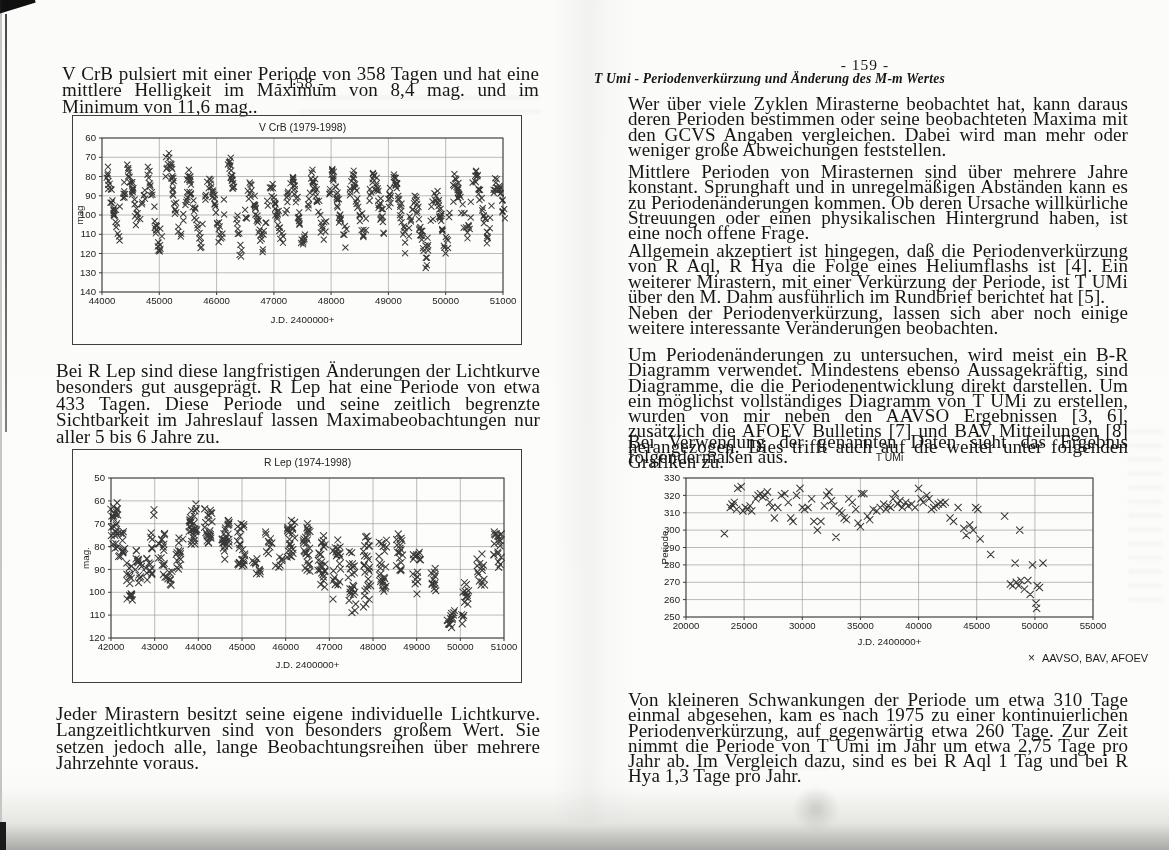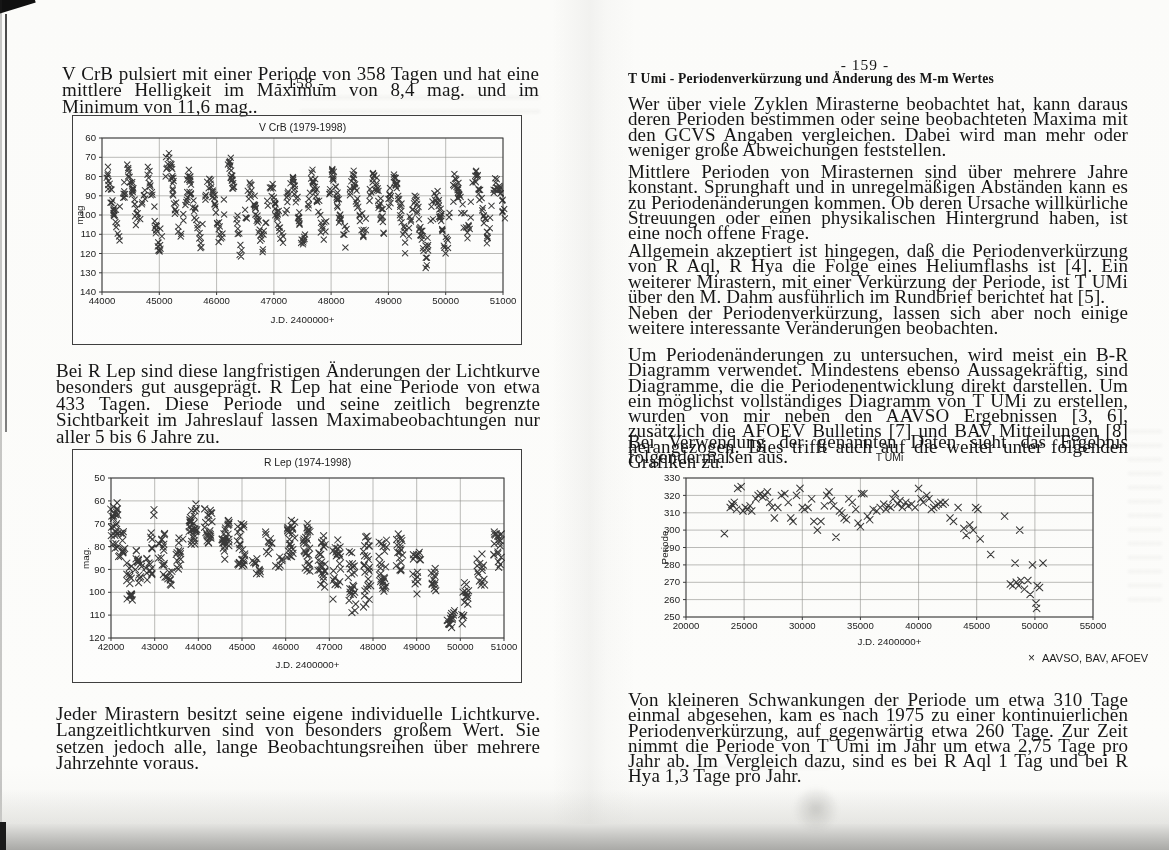--- a/index.html
+++ b/index.html
@@ -107,21 +107,21 @@
       <text x="234.5" y="218" text-anchor="middle" font-family="&quot;Liberation Sans&quot;,sans-serif" font-size="9.8" fill="#222">J.D. 2400000+</text>
       <text x="16" y="108" text-anchor="middle" font-family="&quot;Liberation Sans&quot;,sans-serif" font-size="9.8" fill="#222" transform="rotate(-90 16 108)">mag.</text>
       <path d="M34.6 56.0L40.8 62.2M40.8 56.0L34.6 62.2M40.0 72.0L46.2 78.2M46.2 72.0L40.0 78.2M38.1 60.8L44.3 67.0M44.3 60.8L38.1 67.0M40.2 58.9L46.4 65.1M46.4 58.9L40.2 65.1M40.5 70.5L46.7 76.7M46.7 70.5L40.5 76.7M37.4 63.0L43.6 69.2M43.6 63.0L37.4 69.2M36.8 90.8L43.0 97.0M43.0 90.8L36.8 97.0M41.4 55.9L47.6 62.1M47.6 55.9L41.4 62.1M35.7 63.0L41.9 69.2M41.9 63.0L35.7 69.2M40.5 56.1L46.7 62.3M46.7 56.1L40.5 62.3M38.8 78.3L45.0 84.5M45.0 78.3L38.8 84.5M42.1 80.0L48.3 86.2M48.3 80.0L42.1 86.2M41.0 49.6L47.2 55.8M47.2 49.6L41.0 55.8M37.3 65.2L43.5 71.4M43.5 65.2L37.3 71.4M35.2 82.5L41.4 88.7M41.4 82.5L35.2 88.7M37.8 73.5L44.0 79.7M44.0 73.5L37.8 79.7M40.0 78.8L46.2 85.0M46.2 78.8L40.0 85.0M37.3 53.6L43.5 59.8M43.5 53.6L37.3 59.8M41.6 61.9L47.8 68.1M47.8 61.9L41.6 68.1M39.4 61.5L45.6 67.7M45.6 61.5L39.4 67.7M39.8 90.4L46.0 96.6M46.0 90.4L39.8 96.6M41.0 81.4L47.2 87.6M47.2 81.4L41.0 87.6M35.4 74.1L41.6 80.3M41.6 74.1L35.4 80.3M41.5 94.1L47.7 100.3M47.7 94.1L41.5 100.3M39.1 95.1L45.3 101.3M45.3 95.1L39.1 101.3M38.8 82.2L45.0 88.4M45.0 82.2L38.8 88.4M46.4 87.3L52.6 93.5M52.6 87.3L46.4 93.5M46.6 99.7L52.8 105.9M52.8 99.7L46.6 105.9M46.7 97.7L52.9 103.9M52.9 97.7L46.7 103.9M47.4 96.4L53.6 102.6M53.6 96.4L47.4 102.6M44.8 80.1L51.0 86.3M51.0 80.1L44.8 86.3M42.5 103.5L48.7 109.7M48.7 103.5L42.5 109.7M47.3 78.6L53.5 84.8M53.5 78.6L47.3 84.8M47.0 98.9L53.2 105.1M53.2 98.9L47.0 105.1M44.5 103.3L50.7 109.5M50.7 103.3L44.5 109.5M48.6 95.4L54.8 101.6M54.8 95.4L48.6 101.6M43.4 102.5L49.6 108.7M49.6 102.5L43.4 108.7M46.8 80.8L53.0 87.0M53.0 80.8L46.8 87.0M51.0 145.8L57.2 152.0M57.2 145.8L51.0 152.0M55.1 140.7L61.3 146.9M61.3 140.7L55.1 146.9M54.1 143.5L60.3 149.7M60.3 143.5L54.1 149.7M53.2 121.3L59.4 127.5M59.4 121.3L53.2 127.5M55.6 142.8L61.8 149.0M61.8 142.8L55.6 149.0M53.7 130.5L59.9 136.7M59.9 130.5L53.7 136.7M50.7 121.1L56.9 127.3M56.9 121.1L50.7 127.3M53.1 115.0L59.3 121.2M59.3 115.0L53.1 121.2M50.7 110.0L56.9 116.2M56.9 110.0L50.7 116.2M56.2 146.9L62.4 153.1M62.4 146.9L56.2 153.1M50.7 127.5L56.9 133.7M56.9 127.5L50.7 133.7M55.1 125.1L61.3 131.3M61.3 125.1L55.1 131.3M55.5 141.4L61.7 147.6M61.7 141.4L55.5 147.6M53.5 142.2L59.7 148.4M59.7 142.2L53.5 148.4M53.7 123.3L59.9 129.5M59.9 123.3L53.7 129.5M55.4 113.2L61.6 119.4M61.6 113.2L55.4 119.4M64.5 123.7L70.7 129.9M70.7 123.7L64.5 129.9M61.4 108.6L67.6 114.8M67.6 108.6L61.4 114.8M60.0 105.7L66.2 111.9M66.2 105.7L60.0 111.9M64.6 110.6L70.8 116.8M70.8 110.6L64.6 116.8M62.4 107.3L68.6 113.5M68.6 107.3L62.4 113.5M62.3 106.2L68.5 112.4M68.5 106.2L62.3 112.4M62.5 129.6L68.7 135.8M68.7 129.6L62.5 135.8M61.9 109.8L68.1 116.0M68.1 109.8L61.9 116.0M65.4 113.4L71.6 119.6M71.6 113.4L65.4 119.6M59.3 116.5L65.5 122.7M65.5 116.5L59.3 122.7M62.8 122.0L69.0 128.2M69.0 122.0L62.8 128.2M60.4 97.8L66.6 104.0M66.6 97.8L60.4 104.0M63.8 125.3L70.0 131.5M70.0 125.3L63.8 131.5M60.1 97.3L66.3 103.5M66.3 97.3L60.1 103.5M75.8 120.1L82.0 126.3M82.0 120.1L75.8 126.3M76.1 95.7L82.3 101.9M82.3 95.7L76.1 101.9M70.7 105.9L76.9 112.1M76.9 105.9L70.7 112.1M74.1 117.6L80.3 123.8M80.3 117.6L74.1 123.8M74.2 111.1L80.4 117.3M80.4 111.1L74.2 117.3M70.7 120.0L76.9 126.2M76.9 120.0L70.7 126.2M69.6 114.8L75.8 121.0M75.8 114.8L69.6 121.0M72.9 109.9L79.1 116.1M79.1 109.9L72.9 116.1M76.0 86.3L82.2 92.5M82.2 86.3L76.0 92.5M70.8 105.3L77.0 111.5M77.0 105.3L70.8 111.5M75.7 121.4L81.9 127.6M81.9 121.4L75.7 127.6M75.7 94.7L81.9 100.9M81.9 94.7L75.7 100.9M75.8 115.0L82.0 121.2M82.0 115.0L75.8 121.2M71.1 126.8L77.3 133.0M77.3 126.8L71.1 133.0M75.1 79.9L81.3 86.1M81.3 79.9L75.1 86.1M74.4 84.0L80.6 90.2M80.6 84.0L74.4 90.2M75.7 95.1L81.9 101.3M81.9 95.1L75.7 101.3M70.6 119.8L76.8 126.0M76.8 119.8L70.6 126.0M77.7 62.2L83.9 68.4M83.9 62.2L77.7 68.4M77.9 56.5L84.1 62.7M84.1 56.5L77.9 62.7M87.8 112.1L94.0 118.3M94.0 112.1L87.8 118.3M85.5 86.8L91.7 93.0M91.7 86.8L85.5 93.0M85.1 104.6L91.3 110.8M91.3 104.6L85.1 110.8M87.7 97.2L93.9 103.4M93.9 97.2L87.7 103.4M88.2 81.6L94.4 87.8M94.4 81.6L88.2 87.8M87.3 121.4L93.5 127.6M93.5 121.4L87.3 127.6M88.2 110.3L94.4 116.5M94.4 110.3L88.2 116.5M82.4 90.3L88.6 96.5M88.6 90.3L82.4 96.5M87.1 93.9L93.3 100.1M93.3 93.9L87.1 100.1M82.2 105.1L88.4 111.3M88.4 105.1L82.2 111.3M87.7 91.1L93.9 97.3M93.9 91.1L87.7 97.3M83.0 90.9L89.2 97.1M89.2 90.9L83.0 97.1M88.5 80.3L94.7 86.5M94.7 80.3L88.5 86.5M89.0 124.0L95.2 130.2M95.2 124.0L89.0 130.2M86.1 112.0L92.3 118.2M92.3 112.0L86.1 118.2M85.7 86.1L91.9 92.3M91.9 86.1L85.7 92.3M94.3 126.9L100.5 133.1M100.5 126.9L94.3 133.1M93.1 119.2L99.3 125.4M99.3 119.2L93.1 125.4M95.8 118.3L102.0 124.5M102.0 118.3L95.8 124.5M90.8 123.9L97.0 130.1M97.0 123.9L90.8 130.1M95.1 132.1L101.3 138.3M101.3 132.1L95.1 138.3M94.2 131.1L100.4 137.3M100.4 131.1L94.2 137.3M94.1 126.0L100.3 132.2M100.3 126.0L94.1 132.2M91.8 125.7L98.0 131.9M98.0 125.7L91.8 131.9M101.0 99.7L107.2 105.9M107.2 99.7L101.0 105.9M104.4 98.1L110.6 104.3M110.6 98.1L104.4 104.3M101.0 107.5L107.2 113.7M107.2 107.5L101.0 113.7M102.5 97.6L108.7 103.8M108.7 97.6L102.5 103.8M100.1 101.3L106.3 107.5M106.3 101.3L100.1 107.5M104.3 100.6L110.5 106.8M110.5 100.6L104.3 106.8M102.4 115.9L108.6 122.1M108.6 115.9L102.4 122.1M103.1 104.6L109.3 110.8M109.3 104.6L103.1 110.8M106.8 86.0L113.0 92.2M113.0 86.0L106.8 92.2M102.6 89.7L108.8 95.9M108.8 89.7L102.6 95.9M100.9 114.8L107.1 121.0M107.1 114.8L100.9 121.0M103.3 112.1L109.5 118.3M109.5 112.1L103.3 118.3M102.9 84.9L109.1 91.1M109.1 84.9L102.9 91.1M104.6 106.2L110.8 112.4M110.8 106.2L104.6 112.4M113.1 73.3L119.3 79.5M119.3 73.3L113.1 79.5M115.5 77.4L121.7 83.6M121.7 77.4L115.5 83.6M115.4 76.3L121.6 82.5M121.6 76.3L115.4 82.5M115.4 57.5L121.6 63.7M121.6 57.5L115.4 63.7M114.0 74.5L120.2 80.7M120.2 74.5L114.0 80.7M118.3 87.7L124.5 93.9M124.5 87.7L118.3 93.9M117.6 84.5L123.8 90.7M123.8 84.5L117.6 90.7M119.0 78.4L125.2 84.6M125.2 78.4L119.0 84.6M117.8 81.9L124.0 88.1M124.0 81.9L117.8 88.1M118.7 90.9L124.9 97.1M124.9 90.9L118.7 97.1M118.4 75.7L124.6 81.9M124.6 75.7L118.4 81.9M115.1 91.2L121.3 97.4M121.3 91.2L115.1 97.4M120.2 55.6L126.4 61.8M126.4 55.6L120.2 61.8M117.1 84.7L123.3 90.9M123.3 84.7L117.1 90.9M114.5 67.2L120.7 73.4M120.7 67.2L114.5 73.4M118.1 63.1L124.3 69.3M124.3 63.1L118.1 69.3M115.5 88.2L121.7 94.4M121.7 88.2L115.5 94.4M114.3 64.3L120.5 70.5M120.5 64.3L114.3 70.5M113.1 78.3L119.3 84.5M119.3 78.3L113.1 84.5M120.7 76.5L126.9 82.7M126.9 76.5L120.7 82.7M117.8 70.1L124.0 76.3M124.0 70.1L117.8 76.3M115.2 68.5L121.4 74.7M121.4 68.5L115.2 74.7M119.1 76.2L125.3 82.4M125.3 76.2L119.1 82.4M116.1 75.9L122.3 82.1M122.3 75.9L116.1 82.1M113.6 66.8L119.8 73.0M119.8 66.8L113.6 73.0M119.1 57.8L125.3 64.0M125.3 57.8L119.1 64.0M113.8 69.1L120.0 75.3M120.0 69.1L113.8 75.3M120.0 77.9L126.2 84.1M126.2 77.9L120.0 84.1M119.8 50.9L126.0 57.1M126.0 50.9L119.8 57.1M114.7 69.1L120.9 75.3M120.9 69.1L114.7 75.3M129.5 69.4L135.7 75.6M135.7 69.4L129.5 75.6M128.4 55.8L134.6 62.0M134.6 55.8L128.4 62.0M131.7 61.8L137.9 68.0M137.9 61.8L131.7 68.0M131.8 83.6L138.0 89.8M138.0 83.6L131.8 89.8M132.6 82.6L138.8 88.8M138.8 82.6L132.6 88.8M135.9 68.6L142.1 74.8M142.1 68.6L135.9 74.8M134.8 85.0L141.0 91.2M141.0 85.0L134.8 91.2M133.8 77.6L140.0 83.8M140.0 77.6L133.8 83.8M130.7 80.8L136.9 87.0M136.9 80.8L130.7 87.0M134.3 57.2L140.5 63.4M140.5 57.2L134.3 63.4M132.9 62.6L139.1 68.8M139.1 62.6L132.9 68.8M133.6 84.3L139.8 90.5M139.8 84.3L133.6 90.5M128.5 74.2L134.7 80.4M134.7 74.2L128.5 80.4M128.7 55.7L134.9 61.9M134.9 55.7L128.7 61.9M129.8 79.4L136.0 85.6M136.0 79.4L129.8 85.6M134.6 83.0L140.8 89.2M140.8 83.0L134.6 89.2M132.3 89.3L138.5 95.5M138.5 89.3L132.3 95.5M132.5 89.9L138.7 96.1M138.7 89.9L132.5 96.1M131.0 87.8L137.2 94.0M137.2 87.8L131.0 94.0M132.2 66.8L138.4 73.0M138.4 66.8L132.2 73.0M132.3 89.1L138.5 95.3M138.5 89.1L132.3 95.3M131.1 82.4L137.3 88.6M137.3 82.4L131.1 88.6M133.3 80.2L139.5 86.4M139.5 80.2L133.3 86.4M134.8 59.5L141.0 65.7M141.0 59.5L134.8 65.7M135.6 60.1L141.8 66.3M141.8 60.1L135.6 66.3M134.2 81.3L140.4 87.5M140.4 81.3L134.2 87.5M148.7 106.1L154.9 112.3M154.9 106.1L148.7 112.3M146.6 89.8L152.8 96.0M152.8 89.8L146.6 96.0M149.9 84.6L156.1 90.8M156.1 84.6L149.9 90.8M148.6 93.1L154.8 99.3M154.8 93.1L148.6 99.3M152.0 67.8L158.2 74.0M158.2 67.8L152.0 74.0M152.1 71.0L158.3 77.2M158.3 71.0L152.1 77.2M147.9 89.9L154.1 96.1M154.1 89.9L147.9 96.1M151.7 72.2L157.9 78.4M157.9 72.2L151.7 78.4M149.1 86.9L155.3 93.1M155.3 86.9L149.1 93.1M153.0 69.4L159.2 75.6M159.2 69.4L153.0 75.6M149.4 74.8L155.6 81.0M155.6 74.8L149.4 81.0M152.7 89.0L158.9 95.2M158.9 89.0L152.7 95.2M146.8 87.0L153.0 93.2M153.0 87.0L146.8 93.2M147.8 80.7L154.0 86.9M154.0 80.7L147.8 86.9M146.2 85.9L152.4 92.1M152.4 85.9L146.2 92.1M152.8 92.6L159.0 98.8M159.0 92.6L152.8 98.8M149.1 76.9L155.3 83.1M155.3 76.9L149.1 83.1M147.9 89.1L154.1 95.3M154.1 89.1L147.9 95.3M152.4 67.3L158.6 73.5M158.6 67.3L152.4 73.5M145.9 86.5L152.1 92.7M152.1 86.5L145.9 92.7M152.7 71.1L158.9 77.3M158.9 71.1L152.7 77.3M152.9 86.1L159.1 92.3M159.1 86.1L152.9 92.3M152.0 81.0L158.2 87.2M158.2 81.0L152.0 87.2M147.3 95.0L153.5 101.2M153.5 95.0L147.3 101.2M148.3 98.0L154.5 104.2M154.5 98.0L148.3 104.2M148.6 87.7L154.8 93.9M154.8 87.7L148.6 93.9M166.6 96.5L172.8 102.7M172.8 96.5L166.6 102.7M162.6 111.9L168.8 118.1M168.8 111.9L162.6 118.1M164.0 91.8L170.2 98.0M170.2 91.8L164.0 98.0M167.6 71.6L173.8 77.8M173.8 71.6L167.6 77.8M163.2 109.4L169.4 115.6M169.4 109.4L163.2 115.6M168.7 102.8L174.9 109.0M174.9 102.8L168.7 109.0M163.7 83.2L169.9 89.4M169.9 83.2L163.7 89.4M164.8 76.0L171.0 82.2M171.0 76.0L164.8 82.2M163.7 90.8L169.9 97.0M169.9 90.8L163.7 97.0M166.1 112.9L172.3 119.1M172.3 112.9L166.1 119.1M161.7 111.0L167.9 117.2M167.9 111.0L161.7 117.2M166.7 106.3L172.9 112.5M172.9 106.3L166.7 112.5M167.3 110.6L173.5 116.8M173.5 110.6L167.3 116.8M163.8 75.5L170.0 81.7M170.0 75.5L163.8 81.7M161.6 73.5L167.8 79.7M167.8 73.5L161.6 79.7M161.8 79.0L168.0 85.2M168.0 79.0L161.8 85.2M163.0 110.5L169.2 116.7M169.2 110.5L163.0 116.7M163.9 109.8L170.1 116.0M170.1 109.8L163.9 116.0M163.1 95.0L169.3 101.2M169.3 95.0L163.1 101.2M168.6 100.9L174.8 107.1M174.8 100.9L168.6 107.1M167.9 111.9L174.1 118.1M174.1 111.9L167.9 118.1M161.2 87.8L167.4 94.0M167.4 87.8L161.2 94.0M165.1 70.6L171.3 76.8M171.3 70.6L165.1 76.8M167.7 73.8L173.9 80.0M173.9 73.8L167.7 80.0M165.5 106.7L171.7 112.9M171.7 106.7L165.5 112.9M168.0 107.7L174.2 113.9M174.2 107.7L168.0 113.9M176.4 107.5L182.6 113.7M182.6 107.5L176.4 113.7M183.9 120.9L190.1 127.1M190.1 120.9L183.9 127.1M180.4 120.4L186.6 126.6M186.6 120.4L180.4 126.6M179.5 109.5L185.7 115.7M185.7 109.5L179.5 115.7M177.7 109.4L183.9 115.6M183.9 109.4L177.7 115.6M180.8 105.6L187.0 111.8M187.0 105.6L180.8 111.8M184.1 118.4L190.3 124.6M190.3 118.4L184.1 124.6M183.3 117.5L189.5 123.7M189.5 117.5L183.3 123.7M183.1 116.4L189.3 122.6M189.3 116.4L183.1 122.6M179.5 110.8L185.7 117.0M185.7 110.8L179.5 117.0M189.8 81.3L196.0 87.5M196.0 81.3L189.8 87.5M190.4 98.6L196.6 104.8M196.6 98.6L190.4 104.8M192.9 89.6L199.1 95.8M199.1 89.6L192.9 95.8M189.5 78.9L195.7 85.1M195.7 78.9L189.5 85.1M194.4 85.5L200.6 91.7M200.6 85.5L194.4 91.7M193.8 94.0L200.0 100.2M200.0 94.0L193.8 100.2M192.3 88.2L198.5 94.4M198.5 88.2L192.3 94.4M195.8 89.9L202.0 96.1M202.0 89.9L195.8 96.1M192.3 100.4L198.5 106.6M198.5 100.4L192.3 106.6M195.5 90.2L201.7 96.4M201.7 90.2L195.5 96.4M204.1 112.1L210.3 118.3M210.3 112.1L204.1 118.3M205.8 107.5L212.0 113.7M212.0 107.5L205.8 113.7M199.5 112.7L205.7 118.9M205.7 112.7L199.5 118.9M206.0 105.7L212.2 111.9M212.2 105.7L206.0 111.9M203.5 104.0L209.7 110.2M209.7 104.0L203.5 110.2M202.8 114.2L209.0 120.4M209.0 114.2L202.8 120.4M215.2 94.2L221.4 100.4M221.4 94.2L215.2 100.4M215.3 67.3L221.5 73.5M221.5 67.3L215.3 73.5M216.2 80.0L222.4 86.2M222.4 80.0L216.2 86.2M216.6 75.0L222.8 81.2M222.8 75.0L216.6 81.2M211.1 104.0L217.3 110.2M217.3 104.0L211.1 110.2M213.8 90.4L220.0 96.6M220.0 90.4L213.8 96.6M213.9 91.8L220.1 98.0M220.1 91.8L213.9 98.0M212.4 79.5L218.6 85.7M218.6 79.5L212.4 85.7M211.8 74.4L218.0 80.6M218.0 74.4L211.8 80.6M216.4 76.3L222.6 82.5M222.6 76.3L216.4 82.5M216.9 100.2L223.1 106.4M223.1 100.2L216.9 106.4M215.3 73.2L221.5 79.4M221.5 73.2L215.3 79.4M212.2 97.8L218.4 104.0M218.4 97.8L212.2 104.0M218.7 84.8L224.9 91.0M224.9 84.8L218.7 91.0M213.4 86.2L219.6 92.4M219.6 86.2L213.4 92.4M215.2 98.0L221.4 104.2M221.4 98.0L215.2 104.2M211.9 77.3L218.1 83.5M218.1 77.3L211.9 83.5M211.5 77.7L217.7 83.9M217.7 77.7L211.5 83.9M215.5 103.5L221.7 109.7M221.7 103.5L215.5 109.7M218.6 69.1L224.8 75.3M224.8 69.1L218.6 75.3M213.1 102.1L219.3 108.3M219.3 102.1L213.1 108.3M211.3 75.8L217.5 82.0M217.5 75.8L211.3 82.0M216.8 96.3L223.0 102.5M223.0 96.3L216.8 102.5M214.2 103.0L220.4 109.2M220.4 103.0L214.2 109.2M230.0 99.5L236.2 105.7M236.2 99.5L230.0 105.7M231.6 78.9L237.8 85.1M237.8 78.9L231.6 85.1M233.5 110.8L239.7 117.0M239.7 110.8L233.5 117.0M232.0 112.0L238.2 118.2M238.2 112.0L232.0 118.2M230.3 90.2L236.5 96.4M236.5 90.2L230.3 96.4M231.3 86.8L237.5 93.0M237.5 86.8L231.3 93.0M233.9 78.5L240.1 84.7M240.1 78.5L233.9 84.7M227.2 87.7L233.4 93.9M233.4 87.7L227.2 93.9M230.9 117.1L237.1 123.3M237.1 117.1L230.9 123.3M232.6 101.9L238.8 108.1M238.8 101.9L232.6 108.1M232.7 111.0L238.9 117.2M238.9 111.0L232.7 117.2M227.9 85.9L234.1 92.1M234.1 85.9L227.9 92.1M231.0 108.8L237.2 115.0M237.2 108.8L231.0 115.0M230.3 85.0L236.5 91.2M236.5 85.0L230.3 91.2M231.4 70.7L237.6 76.9M237.6 70.7L231.4 76.9M231.5 77.0L237.7 83.2M237.7 77.0L231.5 83.2M231.0 74.9L237.2 81.1M237.2 74.9L231.0 81.1M230.9 74.6L237.1 80.8M237.1 74.6L230.9 80.8M231.3 102.8L237.5 109.0M237.5 102.8L231.3 109.0M229.9 100.6L236.1 106.8M236.1 100.6L229.9 106.8M229.5 84.2L235.7 90.4M235.7 84.2L229.5 90.4M233.5 95.1L239.7 101.3M239.7 95.1L233.5 101.3M228.0 97.5L234.2 103.7M234.2 97.5L228.0 103.7M229.1 114.9L235.3 121.1M235.3 114.9L229.1 121.1M228.7 98.5L234.9 104.7M234.9 98.5L228.7 104.7M233.8 118.1L240.0 124.3M240.0 118.1L233.8 124.3M227.4 89.9L233.6 96.1M233.6 89.9L227.4 96.1M232.8 77.1L239.0 83.3M239.0 77.1L232.8 83.3M247.8 94.0L254.0 100.2M254.0 94.0L247.8 100.2M245.6 90.0L251.8 96.2M251.8 90.0L245.6 96.2M243.9 116.9L250.1 123.1M250.1 116.9L243.9 123.1M246.8 121.4L253.0 127.6M253.0 121.4L246.8 127.6M244.7 131.4L250.9 137.6M250.9 131.4L244.7 137.6M243.8 101.5L250.0 107.7M250.0 101.5L243.8 107.7M241.9 117.1L248.1 123.3M248.1 117.1L241.9 123.3M244.1 112.2L250.3 118.4M250.3 112.2L244.1 118.4M247.4 93.2L253.6 99.4M253.6 93.2L247.4 99.4M242.7 100.0L248.9 106.2M248.9 100.0L242.7 106.2M245.6 108.8L251.8 115.0M251.8 108.8L245.6 115.0M247.3 127.4L253.5 133.6M253.5 127.4L247.3 133.6M243.0 99.9L249.2 106.1M249.2 99.9L243.0 106.1M247.1 87.3L253.3 93.5M253.3 87.3L247.1 93.5M249.0 111.0L255.2 117.2M255.2 111.0L249.0 117.2M248.8 118.4L255.0 124.6M255.0 118.4L248.8 124.6M247.5 82.6L253.7 88.8M253.7 82.6L247.5 88.8M248.7 117.4L254.9 123.6M254.9 117.4L248.7 123.6M249.1 91.5L255.3 97.7M255.3 91.5L249.1 97.7M248.6 134.0L254.8 140.2M254.8 134.0L248.6 140.2M242.2 107.3L248.4 113.5M248.4 107.3L242.2 113.5M245.5 112.7L251.7 118.9M251.7 112.7L245.5 118.9M245.6 119.9L251.8 126.1M251.8 119.9L245.6 126.1M247.3 123.9L253.5 130.1M253.5 123.9L247.3 130.1M244.7 101.2L250.9 107.4M250.9 101.2L244.7 107.4M245.5 89.1L251.7 95.3M251.7 89.1L245.5 95.3M264.4 103.7L270.6 109.9M270.6 103.7L264.4 109.9M257.3 117.6L263.5 123.8M263.5 117.6L257.3 123.8M258.3 124.7L264.5 130.9M264.5 124.7L258.3 130.9M264.5 116.0L270.7 122.2M270.7 116.0L264.5 122.2M264.0 93.8L270.2 100.0M270.2 93.8L264.0 100.0M259.1 94.5L265.3 100.7M265.3 94.5L259.1 100.7M257.3 127.1L263.5 133.3M263.5 127.1L257.3 133.3M261.6 95.3L267.8 101.5M267.8 95.3L261.6 101.5M259.9 99.0L266.1 105.2M266.1 99.0L259.9 105.2M261.3 100.5L267.5 106.7M267.5 100.5L261.3 106.7M256.9 97.7L263.1 103.9M263.1 97.7L256.9 103.9M263.5 110.6L269.7 116.8M269.7 110.6L263.5 116.8M263.6 128.7L269.8 134.9M269.8 128.7L263.6 134.9M261.7 86.8L267.9 93.0M267.9 86.8L261.7 93.0M260.9 102.3L267.1 108.5M267.1 102.3L260.9 108.5M259.0 131.5L265.2 137.7M265.2 131.5L259.0 137.7M262.7 100.7L268.9 106.9M268.9 100.7L262.7 106.9M259.3 131.0L265.5 137.2M265.5 131.0L259.3 137.2M263.4 100.7L269.6 106.9M269.6 100.7L263.4 106.9M260.2 102.7L266.4 108.9M266.4 102.7L260.2 108.9M261.8 131.9L268.0 138.1M268.0 131.9L261.8 138.1M256.9 146.0L263.1 152.2M263.1 146.0L256.9 152.2M274.4 141.1L280.6 147.3M280.6 141.1L274.4 147.3M274.5 115.8L280.7 122.0M280.7 115.8L274.5 122.0M275.8 159.5L282.0 165.7M282.0 159.5L275.8 165.7M273.7 135.6L279.9 141.8M279.9 135.6L273.7 141.8M275.6 121.0L281.8 127.2M281.8 121.0L275.6 127.2M278.6 139.1L284.8 145.3M284.8 139.1L278.6 145.3M277.6 133.4L283.8 139.6M283.8 133.4L277.6 139.6M273.0 147.4L279.2 153.6M279.2 147.4L273.0 153.6M279.6 150.9L285.8 157.1M285.8 150.9L279.6 157.1M276.6 113.7L282.8 119.9M282.8 113.7L276.6 119.9M276.9 132.1L283.1 138.3M283.1 132.1L276.9 138.3M273.2 110.7L279.4 116.9M279.4 110.7L273.2 116.9M273.9 139.0L280.1 145.2M280.1 139.0L273.9 145.2M277.3 141.4L283.5 147.6M283.5 141.4L277.3 147.6M275.6 99.6L281.8 105.8M281.8 99.6L275.6 105.8M273.2 98.7L279.4 104.9M279.4 98.7L273.2 104.9M276.4 110.6L282.6 116.8M282.6 110.6L276.4 116.8M276.1 135.6L282.3 141.8M282.3 135.6L276.1 141.8M274.1 115.6L280.3 121.8M280.3 115.6L274.1 121.8M278.3 119.8L284.5 126.0M284.5 119.8L278.3 126.0M272.2 124.5L278.4 130.7M278.4 124.5L272.2 130.7M278.8 157.5L285.0 163.7M285.0 157.5L278.8 163.7M276.1 136.4L282.3 142.6M282.3 136.4L276.1 142.6M278.2 112.9L284.4 119.1M284.4 112.9L278.2 119.1M292.0 87.8L298.2 94.0M298.2 87.8L292.0 94.0M292.1 125.9L298.3 132.1M298.3 125.9L292.1 132.1M287.4 98.4L293.6 104.6M293.6 98.4L287.4 104.6M288.4 142.7L294.6 148.9M294.6 142.7L288.4 148.9M289.5 83.9L295.7 90.1M295.7 83.9L289.5 90.1M288.5 92.7L294.7 98.9M294.7 92.7L288.5 98.9M293.1 146.3L299.3 152.5M299.3 146.3L293.1 152.5M288.3 111.6L294.5 117.8M294.5 111.6L288.3 117.8M293.4 114.2L299.6 120.4M299.6 114.2L293.4 120.4M293.3 93.0L299.5 99.2M299.5 93.0L293.3 99.2M291.1 103.2L297.3 109.4M297.3 103.2L291.1 109.4M290.6 135.8L296.8 142.0M296.8 135.8L290.6 142.0M290.8 83.1L297.0 89.3M297.0 83.1L290.8 89.3M293.0 118.0L299.2 124.2M299.2 118.0L293.0 124.2M292.9 130.9L299.1 137.1M299.1 130.9L292.9 137.1M291.8 132.7L298.0 138.9M298.0 132.7L291.8 138.9M292.5 92.7L298.7 98.9M298.7 92.7L292.5 98.9M294.6 132.7L300.8 138.9M300.8 132.7L294.6 138.9M292.4 106.3L298.6 112.5M298.6 106.3L292.4 112.5M292.3 115.9L298.5 122.1M298.5 115.9L292.3 122.1M287.8 112.6L294.0 118.8M294.0 112.6L287.8 118.8M288.8 119.1L295.0 125.3M295.0 119.1L288.8 125.3M287.4 153.9L293.6 160.1M293.6 153.9L287.4 160.1M288.8 137.7L295.0 143.9M295.0 137.7L288.8 143.9M288.5 102.7L294.7 108.9M294.7 102.7L288.5 108.9M289.7 151.0L295.9 157.2M295.9 151.0L289.7 157.2M302.9 103.2L309.1 109.4M309.1 103.2L302.9 109.4M304.8 120.5L311.0 126.7M311.0 120.5L304.8 126.7M306.4 132.1L312.6 138.3M312.6 132.1L306.4 138.3M303.6 109.9L309.8 116.1M309.8 109.9L303.6 116.1M304.9 125.9L311.1 132.1M311.1 125.9L304.9 132.1M304.5 128.5L310.7 134.7M310.7 128.5L304.5 134.7M305.4 90.3L311.6 96.5M311.6 90.3L305.4 96.5M308.5 98.1L314.7 104.3M314.7 98.1L308.5 104.3M309.7 133.2L315.9 139.4M315.9 133.2L309.7 139.4M304.4 115.0L310.6 121.2M310.6 115.0L304.4 121.2M306.6 135.3L312.8 141.5M312.8 135.3L306.6 141.5M307.1 128.9L313.3 135.1M313.3 128.9L307.1 135.1M307.0 93.4L313.2 99.6M313.2 93.4L307.0 99.6M307.1 128.1L313.3 134.3M313.3 128.1L307.1 134.3M307.8 138.1L314.0 144.3M314.0 138.1L307.8 144.3M303.3 121.8L309.5 128.0M309.5 121.8L303.3 128.0M309.1 135.0L315.3 141.2M315.3 135.0L309.1 141.2M309.5 113.8L315.7 120.0M315.7 113.8L309.5 120.0M310.4 93.9L316.6 100.1M316.6 93.9L310.4 100.1M308.0 124.4L314.2 130.6M314.2 124.4L308.0 130.6M310.4 87.0L316.6 93.2M316.6 87.0L310.4 93.2M303.0 89.0L309.2 95.2M309.2 89.0L303.0 95.2M305.2 111.4L311.4 117.6M311.4 111.4L305.2 117.6M308.5 125.5L314.7 131.7M314.7 125.5L308.5 131.7M320.3 112.5L326.5 118.7M326.5 112.5L320.3 118.7M324.0 92.1L330.2 98.3M330.2 92.1L324.0 98.3M325.8 87.5L332.0 93.7M332.0 87.5L325.8 93.7M325.1 85.2L331.3 91.4M331.3 85.2L325.1 91.4M325.0 96.7L331.2 102.9M331.2 96.7L325.0 102.9M320.9 92.0L327.1 98.2M327.1 92.0L320.9 98.2M323.3 99.4L329.5 105.6M329.5 99.4L323.3 105.6M323.9 95.1L330.1 101.3M330.1 95.1L323.9 101.3M323.7 116.8L329.9 123.0M329.9 116.8L323.7 123.0M324.9 116.3L331.1 122.5M331.1 116.3L324.9 122.5M323.9 86.0L330.1 92.2M330.1 86.0L323.9 92.2M322.2 80.9L328.4 87.1M328.4 80.9L322.2 87.1M325.0 109.4L331.2 115.6M331.2 109.4L325.0 115.6M320.5 86.4L326.7 92.6M326.7 86.4L320.5 92.6M324.8 117.6L331.0 123.8M331.0 117.6L324.8 123.8M326.5 101.9L332.7 108.1M332.7 101.9L326.5 108.1M321.7 99.4L327.9 105.6M327.9 99.4L321.7 105.6M323.4 105.0L329.6 111.2M329.6 105.0L323.4 111.2M340.9 140.8L347.1 147.0M347.1 140.8L340.9 147.0M338.7 103.1L344.9 109.3M344.9 103.1L338.7 109.3M340.1 102.9L346.3 109.1M346.3 102.9L340.1 109.1M343.5 106.4L349.7 112.6M349.7 106.4L343.5 112.6M342.5 101.2L348.7 107.4M348.7 101.2L342.5 107.4M337.3 105.9L343.5 112.1M343.5 105.9L337.3 112.1M340.5 101.5L346.7 107.7M346.7 101.5L340.5 107.7M337.3 101.6L343.5 107.8M343.5 101.6L337.3 107.8M339.4 126.5L345.6 132.7M345.6 126.5L339.4 132.7M344.4 106.7L350.6 112.9M350.6 106.7L344.4 112.9M343.2 99.2L349.4 105.4M349.4 99.2L343.2 105.4M341.4 119.2L347.6 125.4M347.6 119.2L341.4 125.4M341.2 123.7L347.4 129.9M347.4 123.7L341.2 129.9M341.7 128.7L347.9 134.9M347.9 128.7L341.7 134.9M339.0 130.7L345.2 136.9M345.2 130.7L339.0 136.9M336.8 120.8L343.0 127.0M343.0 120.8L336.8 127.0M359.0 123.3L365.2 129.5M365.2 123.3L359.0 129.5M359.1 115.4L365.3 121.6M365.3 115.4L359.1 121.6M359.7 137.6L365.9 143.8M365.9 137.6L359.7 143.8M358.3 135.4L364.5 141.6M364.5 135.4L358.3 141.6M358.8 130.0L365.0 136.2M365.0 130.0L358.8 136.2M357.2 126.5L363.4 132.7M363.4 126.5L357.2 132.7M358.2 122.3L364.4 128.5M364.4 122.3L358.2 128.5M358.3 119.0L364.5 125.2M364.5 119.0L358.3 125.2M358.5 132.1L364.7 138.3M364.7 132.1L358.5 138.3M356.0 131.2L362.2 137.4M362.2 131.2L356.0 137.4M356.1 130.1L362.3 136.3M362.3 130.1L356.1 136.3M355.2 119.9L361.4 126.1M361.4 119.9L355.2 126.1M371.1 167.0L377.3 173.2M377.3 167.0L371.1 173.2M377.3 162.0L383.5 168.2M383.5 162.0L377.3 168.2M378.4 157.5L384.6 163.7M384.6 157.5L378.4 163.7M375.5 160.3L381.7 166.5M381.7 160.3L375.5 166.5M377.6 159.6L383.8 165.8M383.8 159.6L377.6 165.8M373.9 171.4L380.1 177.6M380.1 171.4L373.9 177.6M374.4 165.6L380.6 171.8M380.6 165.6L374.4 171.8M376.5 164.9L382.7 171.1M382.7 164.9L376.5 171.1M375.5 174.4L381.7 180.6M381.7 174.4L375.5 180.6M372.6 170.5L378.8 176.7M378.8 170.5L372.6 176.7M372.9 171.3L379.1 177.5M379.1 171.3L372.9 177.5M374.7 162.7L380.9 168.9M380.9 162.7L374.7 168.9M371.8 167.5L378.0 173.7M378.0 167.5L371.8 173.7M376.1 166.5L382.3 172.7M382.3 166.5L376.1 172.7M391.8 145.1L398.0 151.3M398.0 145.1L391.8 151.3M390.6 143.8L396.8 150.0M396.8 143.8L390.6 150.0M386.8 164.2L393.0 170.4M393.0 164.2L386.8 170.4M392.5 137.6L398.7 143.8M398.7 137.6L392.5 143.8M386.1 170.7L392.3 176.9M392.3 170.7L386.1 176.9M386.9 139.0L393.1 145.2M393.1 139.0L386.9 145.2M388.3 129.5L394.5 135.7M394.5 129.5L388.3 135.7M390.3 131.4L396.5 137.6M396.5 131.4L390.3 137.6M389.4 143.7L395.6 149.9M395.6 143.7L389.4 149.9M387.6 162.4L393.8 168.6M393.8 162.4L387.6 168.6M388.8 138.0L395.0 144.2M395.0 138.0L388.8 144.2M385.6 161.5L391.8 167.7M391.8 161.5L385.6 167.7M390.0 139.5L396.2 145.7M396.2 139.5L390.0 145.7M388.4 149.1L394.6 155.3M394.6 149.1L388.4 155.3M391.7 151.0L397.9 157.2M397.9 151.0L391.7 157.2M391.2 142.2L397.4 148.4M397.4 142.2L391.2 148.4M407.9 126.2L414.1 132.4M414.1 126.2L407.9 132.4M408.5 132.0L414.7 138.2M414.7 132.0L408.5 138.2M403.7 110.4L409.9 116.6M409.9 110.4L403.7 116.6M403.3 127.9L409.5 134.1M409.5 127.9L403.3 134.1M405.9 114.4L412.1 120.6M412.1 114.4L405.9 120.6M402.2 120.9L408.4 127.1M408.4 120.9L402.2 127.1M406.0 128.8L412.2 135.0M412.2 128.8L406.0 135.0M401.0 112.6L407.2 118.8M407.2 112.6L401.0 118.8M405.0 131.9L411.2 138.1M411.2 131.9L405.0 138.1M401.5 118.6L407.7 124.8M407.7 118.6L401.5 124.8M405.9 100.8L412.1 107.0M412.1 100.8L405.9 107.0M406.1 117.2L412.3 123.4M412.3 117.2L406.1 123.4M407.4 112.1L413.6 118.3M413.6 112.1L407.4 118.3M401.0 105.8L407.2 112.0M407.2 105.8L401.0 112.0M424.2 81.6L430.4 87.8M430.4 81.6L424.2 87.8M420.3 80.7L426.5 86.9M426.5 80.7L420.3 86.9M424.3 87.6L430.5 93.8M430.5 87.6L424.3 93.8M422.6 114.2L428.8 120.4M428.8 114.2L422.6 120.4M425.2 80.8L431.4 87.0M431.4 80.8L425.2 87.0M421.5 82.9L427.7 89.1M427.7 82.9L421.5 89.1M417.9 101.9L424.1 108.1M424.1 101.9L417.9 108.1M425.1 104.2L431.3 110.4M431.3 104.2L425.1 110.4M417.7 101.4L423.9 107.6M423.9 101.4L417.7 107.6M422.9 89.2L429.1 95.4M429.1 89.2L422.9 95.4M422.6 86.8L428.8 93.0M428.8 86.8L422.6 93.0M421.8 100.6L428.0 106.8M428.0 100.6L421.8 106.8M422.9 83.4L429.1 89.6M429.1 83.4L422.9 89.6M418.2 90.7L424.4 96.9M424.4 90.7L418.2 96.9M419.3 81.9L425.5 88.1M425.5 81.9L419.3 88.1M421.8 98.8L428.0 105.0M428.0 98.8L421.8 105.0M422.2 108.6L428.4 114.8M428.4 108.6L422.2 114.8M418.2 78.8L424.4 85.0M424.4 78.8L418.2 85.0M418.4 81.0L424.6 87.2M424.6 81.0L418.4 87.2M424.0 92.7L430.2 98.9M430.2 92.7L424.0 98.9M424.1 111.4L430.3 117.6M430.3 111.4L424.1 117.6M422.7 83.5L428.9 89.7M428.9 83.5L422.7 89.7" stroke="#1e1e1e" stroke-width="1.05" fill="none" opacity="0.88" stroke-linecap="round"></path>
     </svg>
 </div>
 
 <div class="para left-para" style="left:56px;top:706px;width:484px;">Jeder Mirastern besitzt seine eigene individuelle Lichtkurve. Langzeitlichtkurven sind von besonders großem Wert. Sie setzen jedoch alle, lange Beobachtungsreihen über mehrere Jahrzehnte voraus.</div>
 
 <div class="page-num" style="left:630px;top:12px;width:470px;text-align:center;">- 159 -</div>
 
-<div class="heading" style="left:628px;top:71px;width:500px;">T Umi - Periodenverkürzung und Änderung des M-m Wertes</div>
+<div class="heading" style="left:594px;top:71px;width:500px;font-style:italic;">T Umi - Periodenverkürzung und Änderung des M-m Wertes</div>
 
 <div class="para right-para" style="left:628px;top:96px;width:500px;">Wer über viele Zyklen Mirasterne beobachtet hat, kann daraus deren Perioden bestimmen oder seine beobachteten Maxima mit den GCVS Angaben vergleichen. Dabei wird man mehr oder weniger große Abweichungen feststellen.</div>
 <div class="para right-para" style="left:628px;top:164px;width:500px;">Mittlere Perioden von Mirasternen sind über mehrere Jahre konstant. Sprunghaft und in unregelmäßigen Abständen kann es zu Periodenänderungen kommen. Ob deren Ursache willkürliche Streuungen oder einen physikalischen Hintergrund haben, ist eine noch offene Frage.</div>
 <div class="para right-para" style="left:628px;top:243px;width:500px;">Allgemein akzeptiert ist hingegen, daß die Periodenverkürzung von R Aql, R Hya die Folge eines Heliumflashs ist [4]. Ein weiterer Mirastern, mit einer Verkürzung der Periode, ist T UMi über den M. Dahm ausführlich im Rundbrief berichtet hat [5].</div>
 <div class="para right-para" style="left:628px;top:305px;width:500px;">Neben der Periodenverkürzung, lassen sich aber noch einige weitere interessante Veränderungen beobachten.</div>
 <div class="para right-para" style="left:628px;top:347px;width:500px;">Um Periodenänderungen zu untersuchen, wird meist ein B-R Diagramm verwendet. Mindestens ebenso Aussagekräftig, sind Diagramme, die die Periodenentwicklung direkt darstellen. Um ein möglichst vollständiges Diagramm von T UMi zu erstellen, wurden von mir neben den AAVSO Ergebnissen [3, 6], zusätzlich die AFOEV Bulletins [7] und BAV Mitteilungen [8] herangezogen. Dies trifft auch auf die weiter unter folgenden Grafiken zu.</div>
 <div class="para right-para" style="left:628px;top:434px;width:500px;">Bei Verwendung der genannten Daten sieht das  Ergebnis folgendermaßen aus.</div>
 
 <div class="chart-mount" style="left:660px;top:450px;width:462px;height:200px;">
   <svg id="chart-tumi" class="chart-svg" width="462" height="200">

